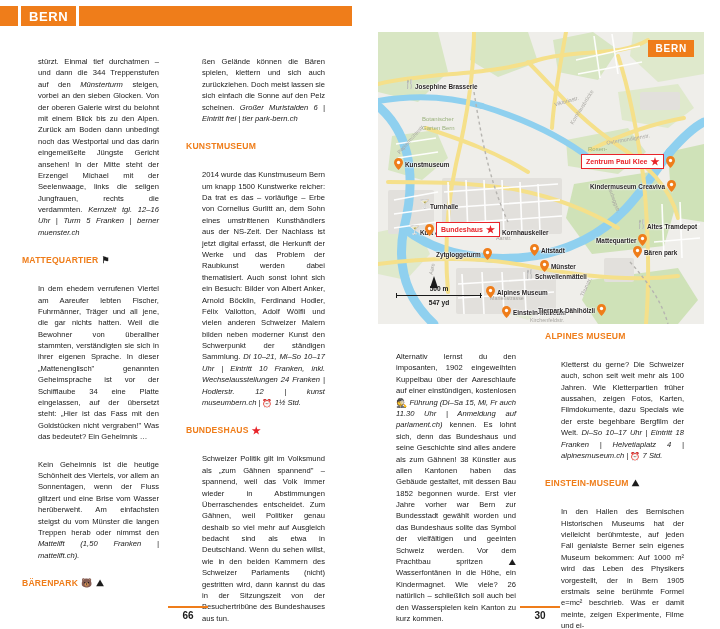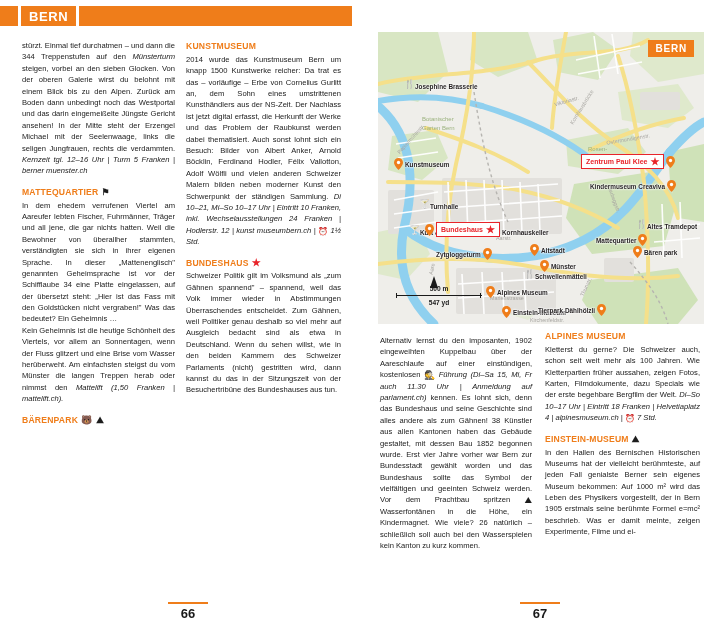--- a/index.html
+++ b/index.html
@@ -44,21 +44,21 @@
 
   
   .col {
     position: absolute;
     font-size: 7.6px;
     line-height: 1.5;
     color: #1a1a1a;
     text-align: justify;
     hyphens: manual;
   }
-  .col p { margin: 0; }
+  .col p { margin: 16px; }
   .col p + p { margin-top: 0px; }
 
   .c1 { left: 22px;  top: 40px; width: 153px; }
   .c2 { left: 186px; top: 40px; width: 155px; }
   .c3 { left: 380px; top: 335px; width: 152px; }
   .c4 { left: 545px; top: 330px; width: 155px; }
 
   .sec-head {
     color: #ef7d1a; font-weight: bold; font-size: 8.6px;
     letter-spacing: .2px; margin-top: 9px; margin-bottom: 1px;
@@ -160,21 +160,21 @@
     border-right: 4px solid transparent;
     border-bottom: 12px solid #1a1a1a;
   }
 
   
   .folio {
     position: absolute; bottom: 8px;
     text-align: center; width: 40px;
   }
   .folio .rule { height: 1.6px; background: #ef7d1a; margin-bottom: 2px; }
-  .folio .num { font-size: 13px; font-weight: bold; color: #1a1a1a; }
+  .folio .num { font-size: 10px; font-weight: bold; color: #1a1a1a; }
   .folio-left { left: 168px; }
   .folio-right { left: 520px; }
 </style>
 </head>
 <body>
 
 <div class="page">
 
   <div class="head-left">
     <div class="head-tick head-tick-a"></div>
@@ -194,20 +194,21 @@
     <p>Kein Geheimnis ist die heutige Schönheit des Viertels, vor allem an Sonnentagen, wenn der Fluss glitzert und eine Brise vom Wasser herüberweht. Am einfachsten steigst du vom Münster die langen Treppen herab oder nimmst den <em>Mattelift (1,50 Franken | mattelift.ch).</em></p>
 
     <div class="sec-head">
       <span>BÄRENPARK</span>
       <span class="ico ico-bear">🐻</span>
       <span class="ico ico-fountain">⛰</span>
     </div>
   </div>
 
   <div class="col c2">
+    <p>ßen Gelände können die Bären spielen, klettern und sich auch zurückziehen. Doch meist lassen sie sich einfach die Sonne auf den Pelz scheinen. <em>Großer Muristalden 6 | Eintritt frei | tier park-bern.ch</em></p>
 
     <div class="sec-head">
       <span>KUNSTMUSEUM</span>
     </div>
     <p><span>2014 wurde das Kunstmuseum Bern um knapp 1500 Kunstwerke reicher: Da trat es das – vorläufige – Erbe von Cornelius Gurlitt an, dem Sohn eines umstrittenen Kunsthändlers aus der NS-Zeit. Der Nachlass ist jetzt digital erfasst, die Herkunft der Werke und das Problem der Raubkunst werden dabei thematisiert. Auch sonst lohnt sich ein Besuch: Bilder von Albert Anker, Arnold Böcklin, Ferdinand Hodler, Félix Vallotton, Adolf Wölfli und vielen anderen Schweizer Malern bilden neben moderner Kunst den Schwerpunkt der ständigen Sammlung. <em>Di 10–21, Mi–So 10–17 Uhr | Eintritt 10 Franken, inkl. Wechselausstellungen 24 Franken | Hodlerstr. 12 | kunst museumbern.ch | </em></span><span class="ico ico-clock">⏰</span> <em>1½ Std.</em></p>
 
     <div class="sec-head">
       <span>BUNDESHAUS</span>
       <span class="ico ico-star">★</span>
     </div>
@@ -473,16 +474,16 @@
     </div>
     <p>In den Hallen des Bernischen Historischen Museums hat der vielleicht berühmteste, auf jeden Fall genialste Berner sein eigenes Museum bekommen: Auf 1000 m² wird das Leben des Physikers vorgestellt, der in Bern 1905 erstmals seine berühmte Formel e=mc² beschrieb. Was er damit meinte, zeigen Experimente, Filme und ei-</p>
   </div>
 
   <div class="folio folio-left">
     <div class="rule"></div>
     <div class="num">66</div>
   </div>
   <div class="folio folio-right">
     <div class="rule"></div>
-    <div class="num">67</div>
+    <div class="num">30</div>
   </div>
 
 </div>
 
 </body></html>

